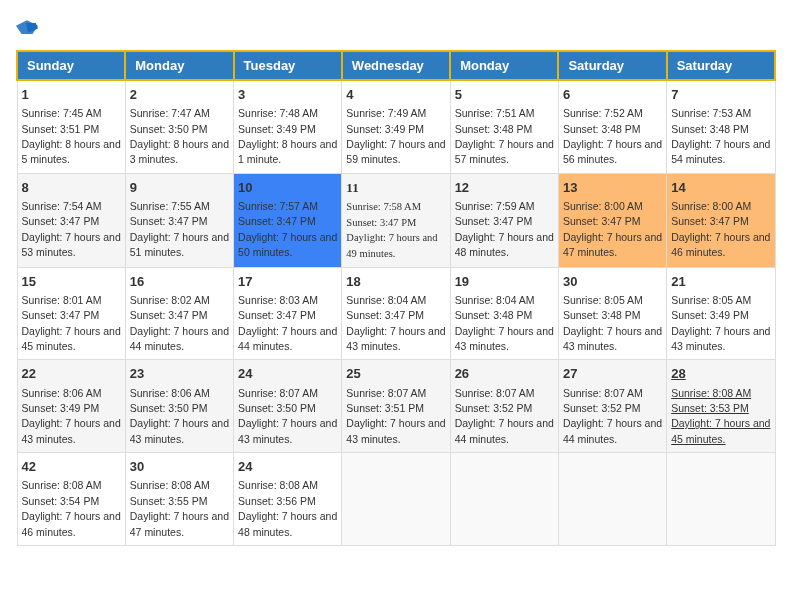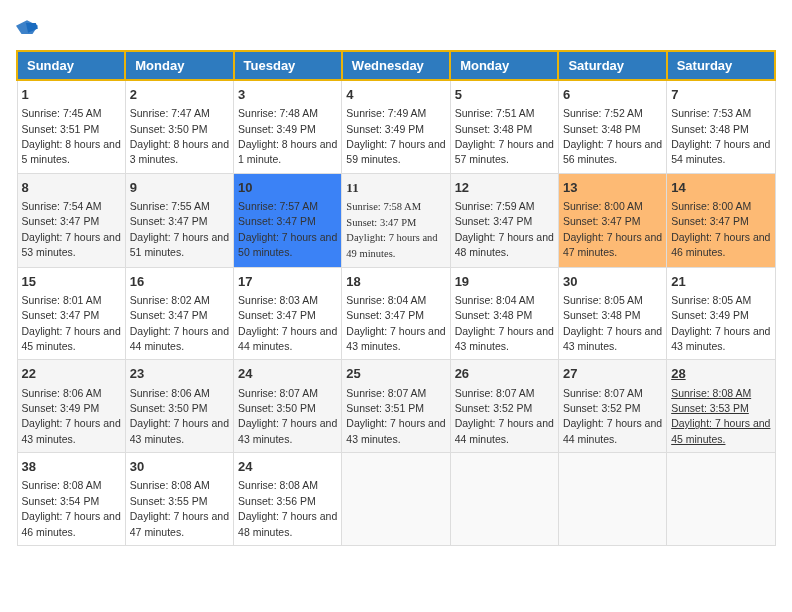--- a/index.html
+++ b/index.html
@@ -157,21 +157,21 @@
       <tr style="background: #0f766e;">
         <td style="background: rgb(245, 245, 245);"><span class="day-number">22</span><span class="day-info">Sunrise: 8:06 AM<br>Sunset: 3:49 PM<br>Daylight: 7 hours and 43 minutes.</span></td>
         <td style="background: rgb(245, 245, 245);"><span class="day-number">23</span><span class="day-info">Sunrise: 8:06 AM<br>Sunset: 3:50 PM<br>Daylight: 7 hours and 43 minutes.</span></td>
         <td style="background: rgb(245, 245, 245);"><span class="day-number">24</span><span class="day-info">Sunrise: 8:07 AM<br>Sunset: 3:50 PM<br>Daylight: 7 hours and 43 minutes.</span></td>
         <td style="background: rgb(245, 245, 245);"><span class="day-number">25</span><span class="day-info">Sunrise: 8:07 AM<br>Sunset: 3:51 PM<br>Daylight: 7 hours and 43 minutes.</span></td>
         <td style="background: rgb(245, 245, 245);"><span class="day-number">26</span><span class="day-info">Sunrise: 8:07 AM<br>Sunset: 3:52 PM<br>Daylight: 7 hours and 44 minutes.</span></td>
         <td style="background: rgb(245, 245, 245);"><span class="day-number">27</span><span class="day-info">Sunrise: 8:07 AM<br>Sunset: 3:52 PM<br>Daylight: 7 hours and 44 minutes.</span></td>
         <td style="background: rgb(245, 245, 245); text-decoration: underline;"><span class="day-number">28</span><span class="day-info">Sunrise: 8:08 AM<br>Sunset: 3:53 PM<br>Daylight: 7 hours and 45 minutes.</span></td>
       </tr>
       <tr>
-        <td><span class="day-number">38</span><span class="day-info">Sunrise: 8:08 AM<br>Sunset: 3:54 PM<br>Daylight: 7 hours and 46 minutes.</span></td>
+        <td><span class="day-number">42</span><span class="day-info">Sunrise: 8:08 AM<br>Sunset: 3:54 PM<br>Daylight: 7 hours and 46 minutes.</span></td>
         <td><span class="day-number">30</span><span class="day-info">Sunrise: 8:08 AM<br>Sunset: 3:55 PM<br>Daylight: 7 hours and 47 minutes.</span></td>
         <td><span class="day-number">24</span><span class="day-info">Sunrise: 8:08 AM<br>Sunset: 3:56 PM<br>Daylight: 7 hours and 48 minutes.</span></td>
         <td class="empty-cell" style="background: rgb(249, 249, 249);"></td>
         <td class="empty-cell" style="background: rgb(249, 249, 249);"></td>
         <td class="empty-cell" style="background: rgb(249, 249, 249);"></td>
         <td class="empty-cell" style="background: rgb(249, 249, 249);"></td>
       </tr>
     </tbody>
 </table>
 

